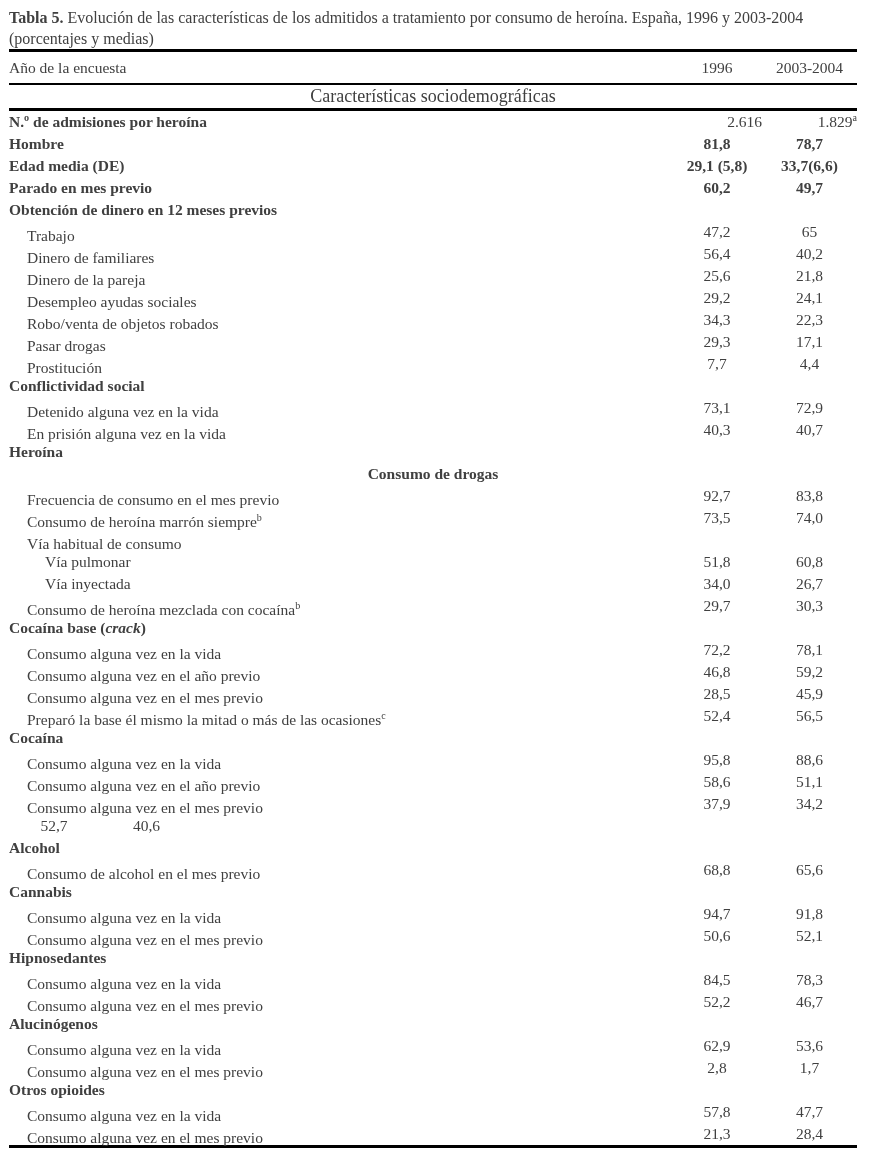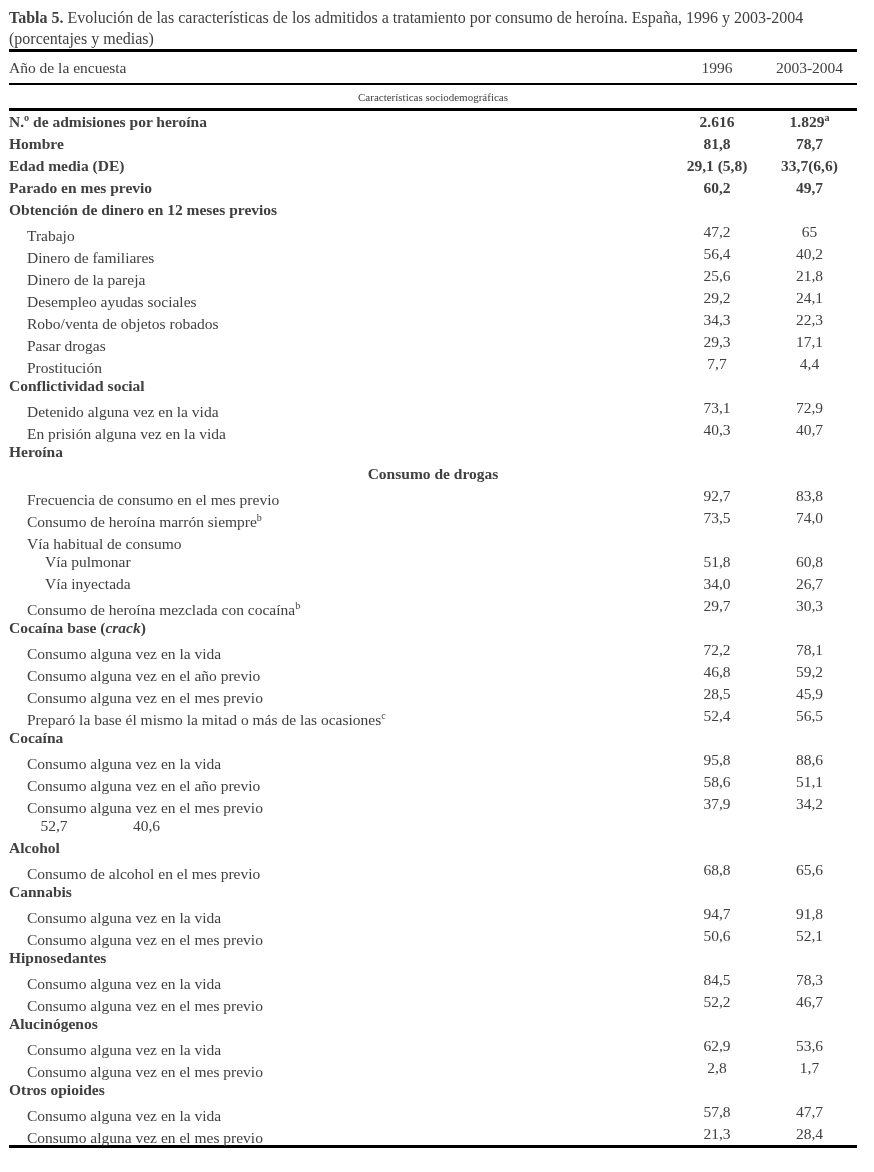--- a/index.html
+++ b/index.html
@@ -14,38 +14,38 @@
   .title-block { padding-top:7px; font-size:16px; line-height:21px; }
   .title-block .b { font-weight:bold; }
   .rule { background:#000; height:3px; }
   .rule.mid { height:2px; }
   .head-row {
     display:flex; align-items:center;
     height:31px; font-size:15.5px;
   }
   .band {
     height:23px; display:flex; align-items:center; justify-content:center;
-    font-size:11px;
+    font-size:18px;
   }
   .rows { }
   .row {
     display:flex; align-items:center;
     height:22px; font-size:15.5px;
   }
   .row.bold { font-weight:bold; }
   .row.center { justify-content:center; }
   .cell.label { flex:1; white-space:nowrap; overflow:hidden; }
   .ind1 .cell.label { padding-left:18px;margin-top:7px; }
   .ind2 .cell.label { padding-left:36px; }
   .colv { width:90px; text-align:center; white-space:nowrap; }
   .colv.c2 { width:95px; }
   .head-row .lab { flex:1;font-family:Liberation Serif, serif; }
   sup { font-size:10px; line-height:0; vertical-align:super; }
   .it { font-style:italic; }
-  .bv { font-weight:bold; }
+  .bv { font-weight:normal;text-align:right; }
 </style>
 </head>
 <body>
 
 <div class="page">
   <div class="content">
 
     <div class="title-block">
       <span class="b">Tabla 5.</span><span> Evolución de las características de los admitidos a tratamiento por consumo de heroína. España, 1996 y 2003-2004</span><br>
       <span>(porcentajes y medias)</span>

